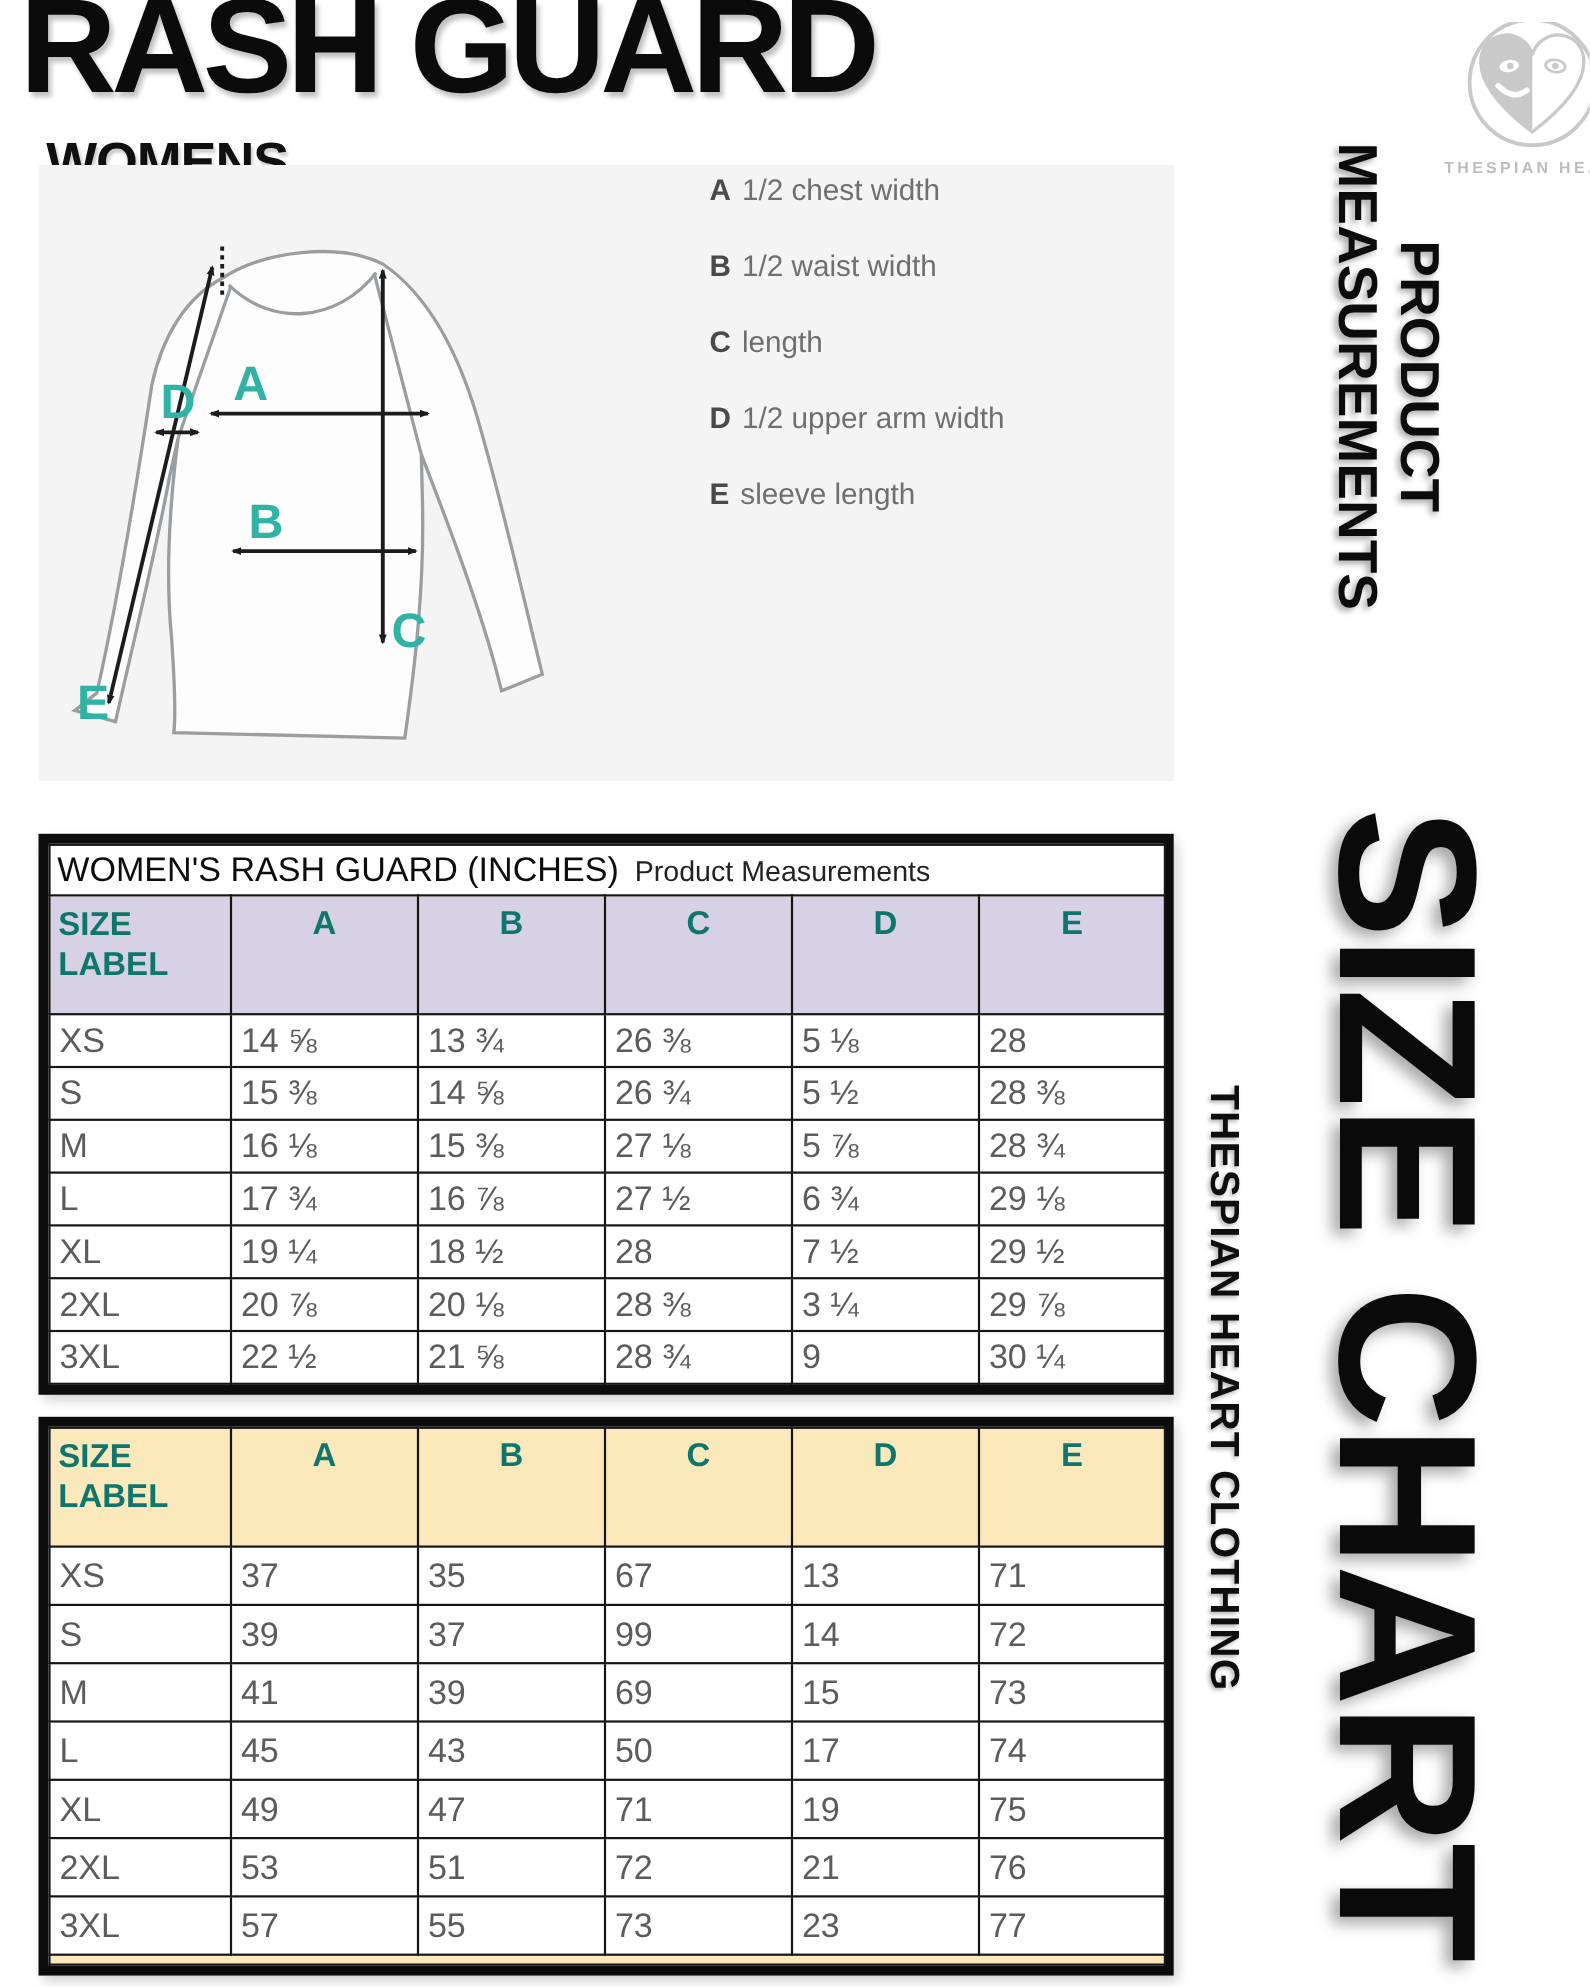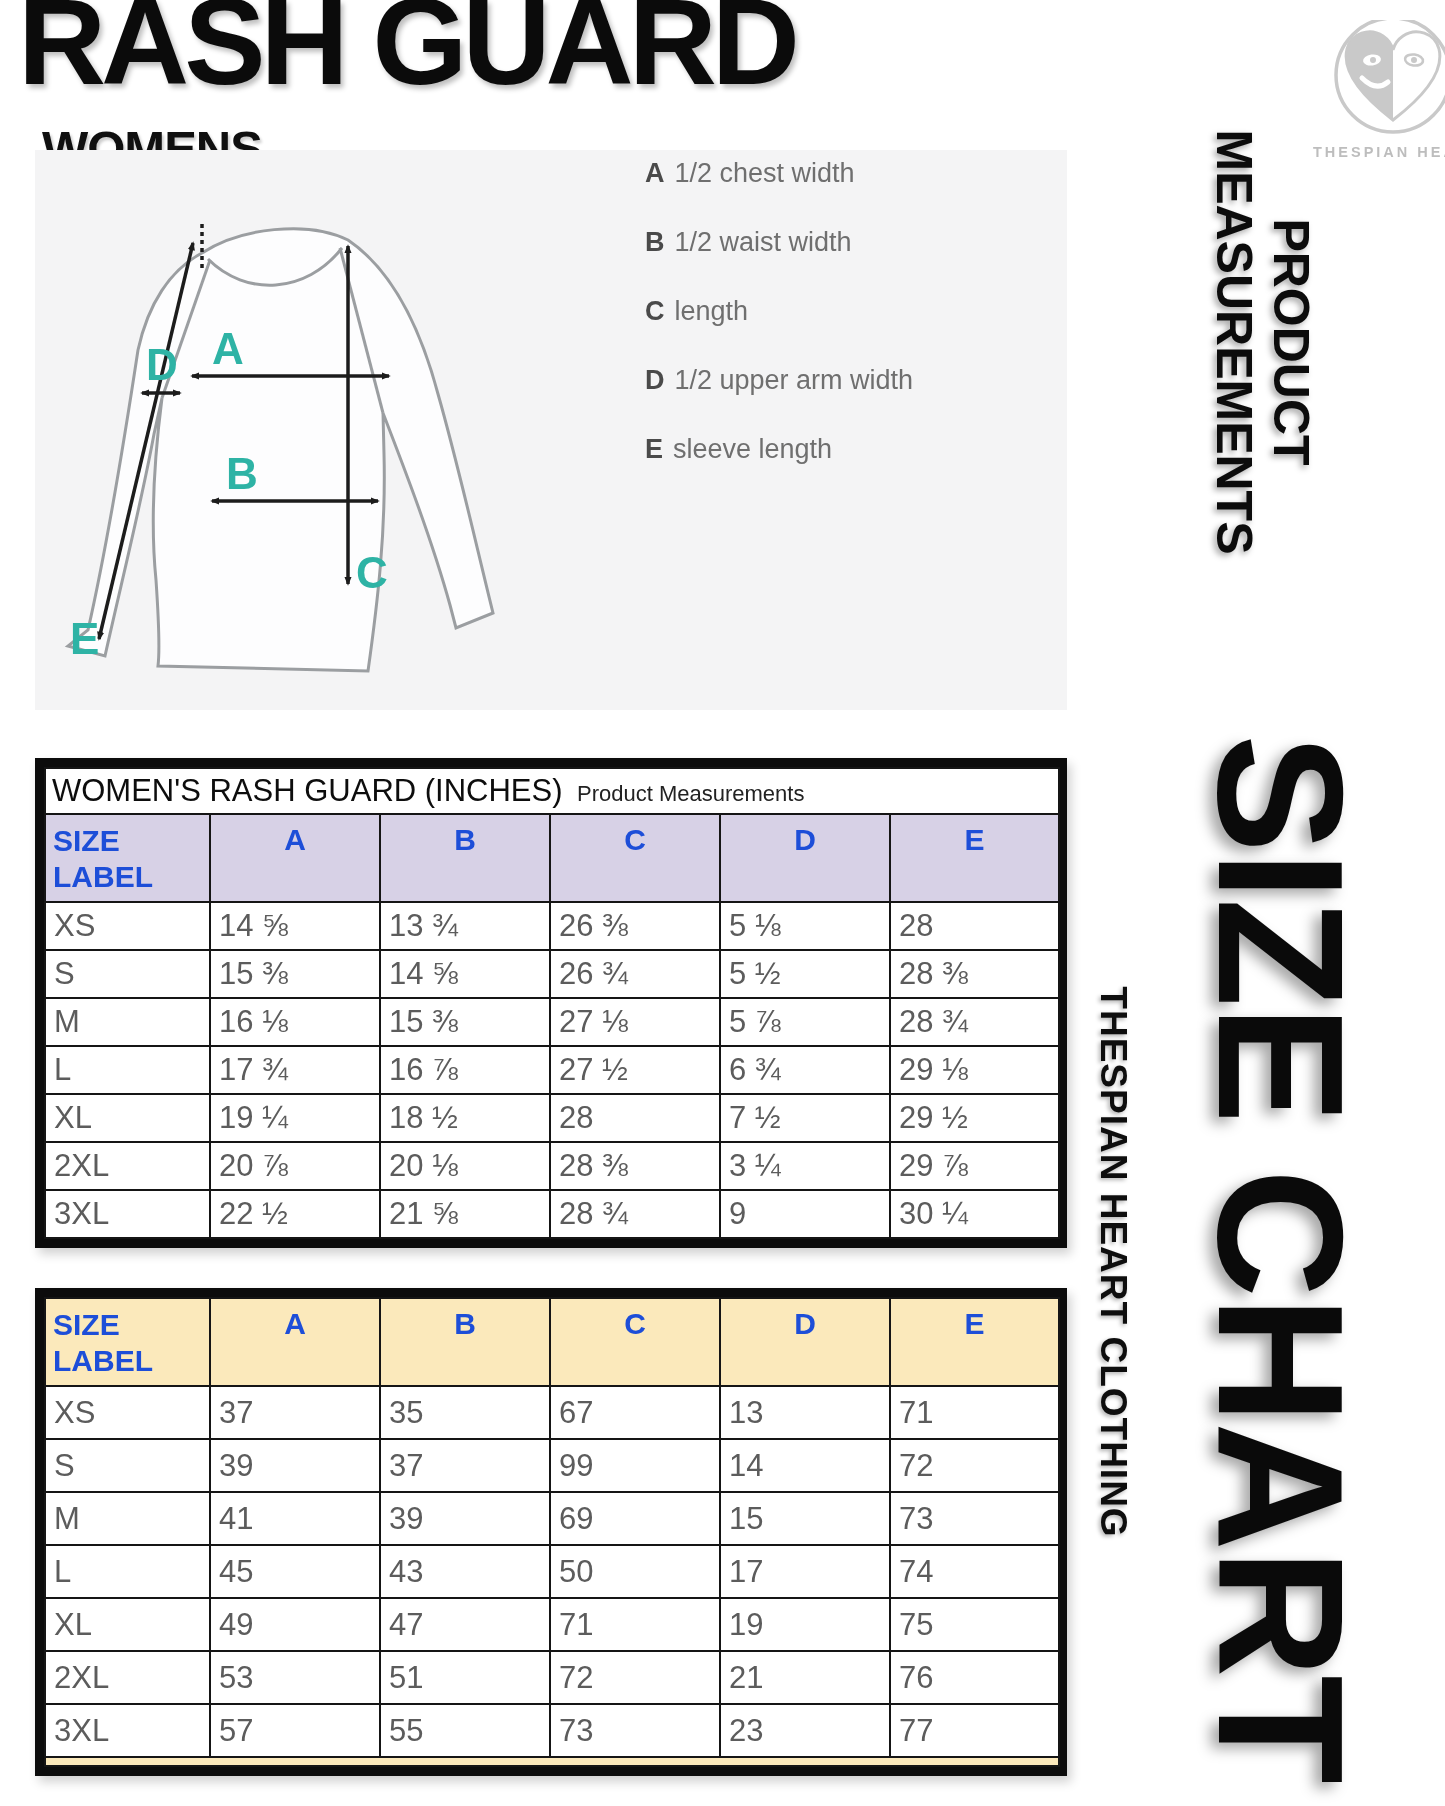--- a/index.html
+++ b/index.html
@@ -59,24 +59,24 @@
   .t-cm{top:1288px;}
   table.size-table{border-collapse:collapse;table-layout:fixed;width:1014px;}
   table.size-table td,table.size-table th{
     border:2.5px solid #151515;box-sizing:border-box;overflow:hidden;
   }
   .title-row td{
     border:none;border-bottom:3px solid #151515;background:#fff;
     height:46px;padding:2px 6px;white-space:nowrap;
   }
   .table-title{font-size:31px;color:#0d0d0d;font-weight:500;}
-  .table-subtitle{font-size:22px;color:#222;margin-left:10px;font-weight:500;}
+  .table-subtitle{font-size:26px;color:#222;margin-left:10px;font-weight:500;}
   .header-row th{
-    height:88px;vertical-align:top;padding-top:8px;
-    font-size:30px;font-weight:700;color:#1d4ed8;text-align:center;
+    height:108px;vertical-align:top;padding-top:8px;
+    font-size:30px;font-weight:700;color:#0f766e;text-align:center;
   }
   .header-row th.col-size{text-align:left;padding-left:7px;line-height:1.2;}
   .t-inches .header-row th{background:#d7d1e6;}
   .t-cm .header-row th{background:#fbe9bb;}
   tbody.data-rows td{
     font-size:31px;color:#5c5c5c;text-align:left;padding:3px 0 3px 8px;
     background:#fff;font-weight:400;
   }
   .t-inches tbody.data-rows tr{height:48px;}
   .t-cm tbody.data-rows tr{height:53px;}

